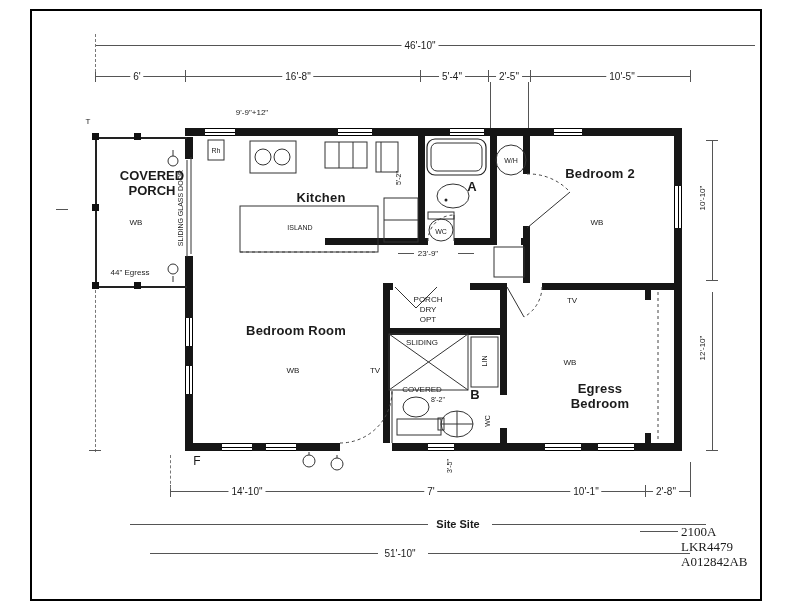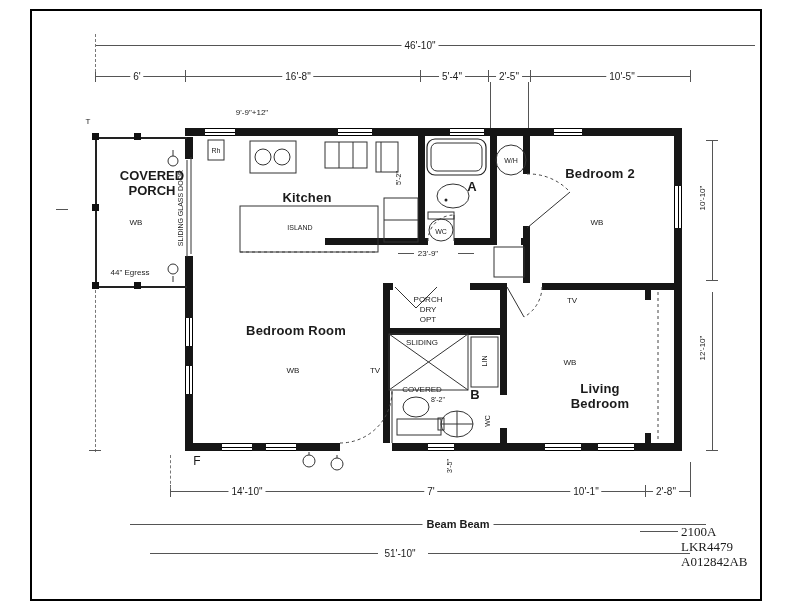--- a/index.html
+++ b/index.html
@@ -237,21 +237,21 @@
   <span class="lbl dim" style="left:622px;top:76px">10'-5"</span>
   <span class="lbl dims" style="left:252px;top:112px">9'-9"+12"</span>
   <span class="lbl s8" style="left:88px;top:121px">T</span>
 
   <span class="lbl porchlbl" style="left:152px;top:184px">COVERED PORCH</span>
   <span class="lbl s8" style="left:136px;top:222px">WB</span>
   <span class="lbl s8" style="left:130px;top:272px">44" Egress</span>
   <span class="lblr tiny" style="left:180px;top:208px">SLIDING GLASS DOOR</span>
   <span class="lbl tiny" style="left:216px;top:150px">Rh</span>
 
-  <span class="lbl room" style="left:307px;top:197px">Kitchen</span>
+  <span class="lbl room" style="left:321px;top:197px">Kitchen</span>
   <span class="lbl tiny" style="left:300px;top:227px">ISLAND</span>
   <span class="lblr tiny" style="left:398px;top:178px">5'-2"</span>
 
   <span class="lbl room" style="left:472px;top:186px">A</span>
   <span class="lbl tiny" style="left:441px;top:231px">WC</span>
   <span class="lbl dims" style="left:428px;top:253px">23'-9"</span>
   <span class="lbl tiny" style="left:511px;top:160px">W/H</span>
 
   <span class="lbl room" style="left:600px;top:173px">Bedroom 2</span>
   <span class="lbl s8" style="left:597px;top:222px">WB</span>
@@ -268,28 +268,28 @@
   <span class="lbl s8" style="left:422px;top:342px">SLIDING</span>
   <span class="lbl s8" style="left:422px;top:389px">COVERED</span>
   <span class="lblr tiny" style="left:484px;top:361px">LIN</span>
 
   <span class="lbl room" style="left:475px;top:394px">B</span>
   <span class="lbl tiny" style="left:438px;top:399px">8'-2"</span>
   <span class="lblr tiny" style="left:487px;top:421px">WC</span>
 
   <span class="lbl s8" style="left:572px;top:300px">TV</span>
   <span class="lbl s8" style="left:570px;top:362px">WB</span>
-  <span class="lbl room mbl" style="left:600px;top:397px">Living Bedroom</span>
+  <span class="lbl room mbl" style="left:600px;top:397px">Egress Bedroom</span>
 
   <span class="lbl" style="left:197px;top:461px;font-size:12px">F</span>
   <span class="lblr tiny" style="left:449px;top:466px">3'-5"</span>
 
   <span class="lbl dim" style="left:247px;top:491px">14'-10"</span>
   <span class="lbl dim" style="left:431px;top:491px">7'</span>
   <span class="lbl dim" style="left:586px;top:491px">10'-1"</span>
   <span class="lbl dim" style="left:666px;top:491px">2'-8"</span>
-  <span class="lbl" style="left:458px;top:524px;font-weight:bold;font-size:11px;background:#fff;padding:0 4px">Beam Beam</span>
+  <span class="lbl" style="left:458px;top:524px;font-weight:bold;font-size:11px;background:#fff;padding:0 4px">Site Site</span>
   <span class="lbl dim" style="left:400px;top:553px">51'-10"</span>
 
   <span class="serif" style="left:681px;top:524px">2100A</span>
   <span class="serif" style="left:681px;top:539px">LKR4479</span>
   <span class="serif" style="left:681px;top:554px">A012842AB</span>
 </div>
 
 </body></html>

